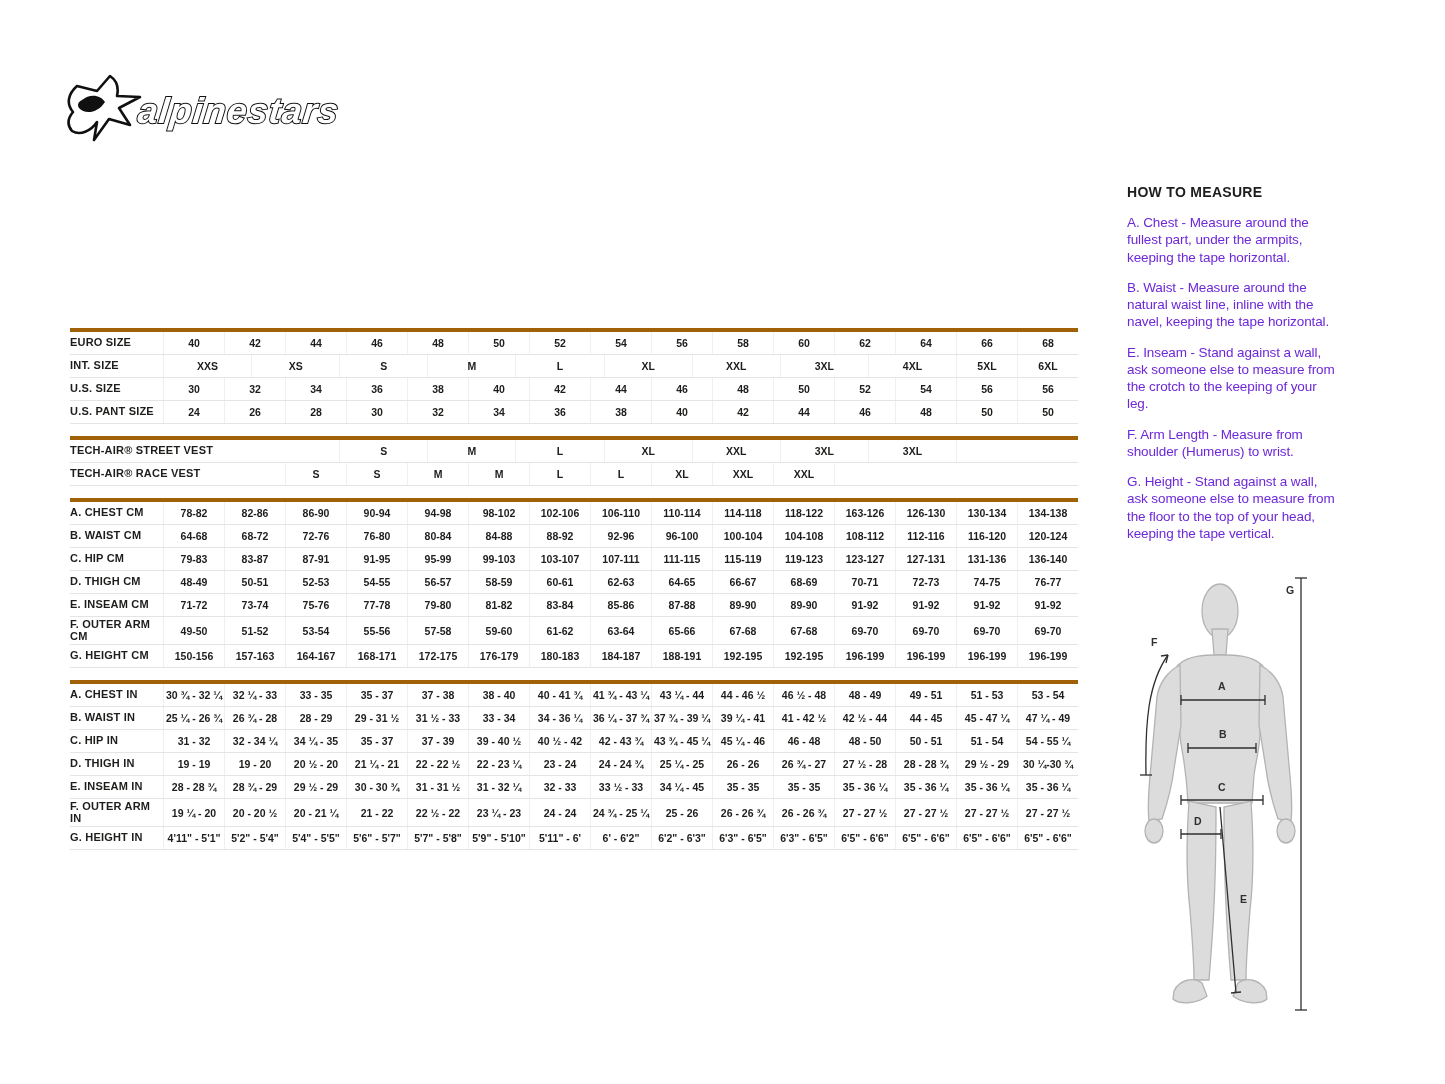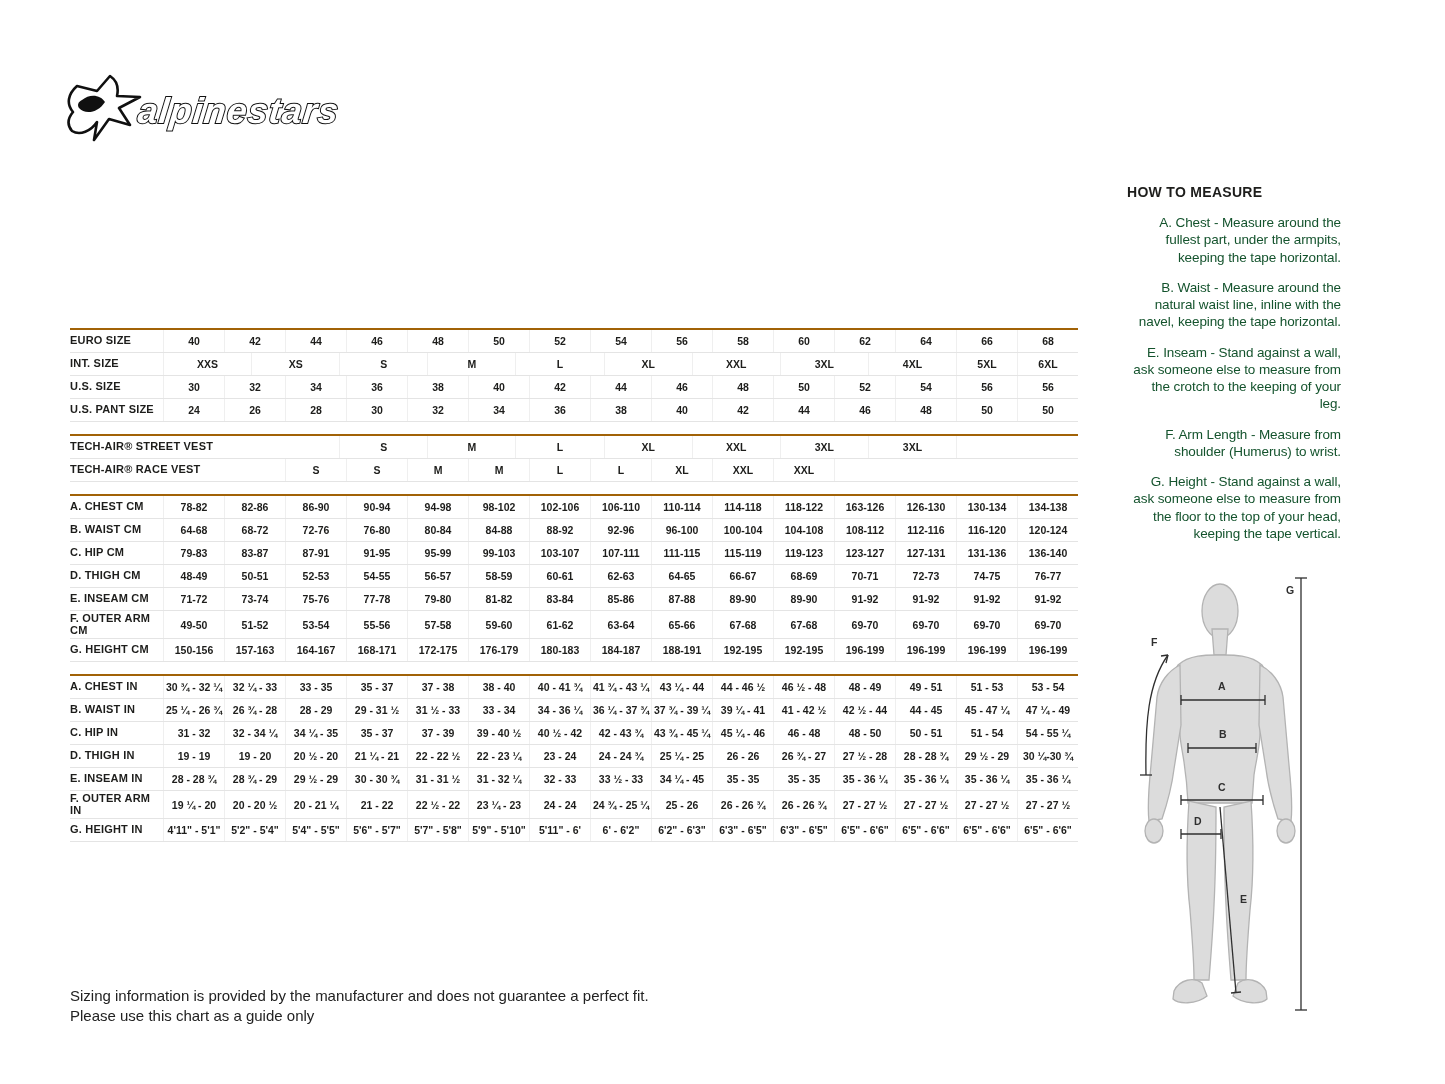--- a/index.html
+++ b/index.html
@@ -10,40 +10,40 @@
   .logo{position:absolute;left:64px;top:74px;}
 
   
   .title{position:absolute;left:72px;top:276px;font-style:italic;font-size:19px;
          letter-spacing:3.5px;white-space:nowrap;}
   .title .bold{font-weight:800;}
   .title .light{font-weight:400;margin-left:10px;color:#2a2a2a;}
 
   
   .size-table{position:absolute;left:70px;top:328px;width:1008px;}
-  .t-section{border-top:2px solid #a16207;margin-bottom:12px;}
+  .t-section{border-top:4px solid #a16207;margin-bottom:12px;}
   .t-row{display:flex;align-items:stretch;border-bottom:1px solid #e4e4e4;min-height:22px;}
   .t-label{flex:0 0 93px;width:93px;display:flex;align-items:center;font-size:11px;
            font-weight:700;letter-spacing:.2px;line-height:1.05;padding:2px 0;}
   .t-label.nowrap{white-space:nowrap;overflow:visible;z-index:2;}
   .t-grid{flex:1;display:grid;}
   .cols15{grid-template-columns:repeat(15,1fr);}
   .span9{grid-template-columns:repeat(9,13fr) repeat(2,9fr);}
   .t-cell{display:flex;align-items:center;justify-content:center;font-size:10.5px;
           font-weight:700;padding:3px 0;white-space:nowrap;color:#1d1d1b;}
   .t-cell.bl{border-left:1px solid #efefef;}
 
   
   .footer{position:absolute;left:70px;top:986px;font-size:15px;line-height:1.35;color:#222;}
 
   
   .measure{position:absolute;left:1127px;top:184px;width:214px;}
   .measure h3{margin:0 0 14px 0;font-size:14px;letter-spacing:.3px;font-weight:700;}
   .measure p{margin:0 0 13px 0;font-size:13.5px;line-height:1.28;font-weight:400;
-             letter-spacing:-0.1px;color:#14532d;text-align:right;}
+             letter-spacing:-0.1px;color:#6d28d9;}
 
   
   .diagram{position:absolute;left:1128px;top:563px;}
 </style>
 </head>
 <body>
 
 <div class="page">
 
   <svg class="logo" width="300" height="70" viewBox="0 0 300 70">
@@ -451,24 +451,20 @@
             <div class="t-cell bl">6'3" - 6'5"</div>
             <div class="t-cell bl">6'5" - 6'6"</div>
             <div class="t-cell bl">6'5" - 6'6"</div>
             <div class="t-cell bl">6'5" - 6'6"</div>
             <div class="t-cell bl">6'5" - 6'6"</div>
           </div>
         </div>
       </div>
     </div>
 
-  <div class="footer">
-    <div>Sizing information is provided by the manufacturer and does not guarantee a perfect fit.</div>
-    <div>Please use this chart as a guide only</div>
-  </div>
 
   <div class="measure">
     <h3>HOW TO MEASURE</h3>
     <div>
         <p>A. Chest - Measure around the fullest part, under the armpits, keeping the tape horizontal.</p>
         <p>B. Waist - Measure around the natural waist line, inline with the navel, keeping the tape horizontal.</p>
         <p>E. Inseam - Stand against a wall, ask someone else to measure from the crotch to the keeping of your leg.</p>
         <p>F. Arm Length - Measure from shoulder (Humerus) to wrist.</p>
         <p>G. Height - Stand against a wall, ask someone else to measure from the floor to the top of your head, keeping the tape vertical.</p>
       </div>

